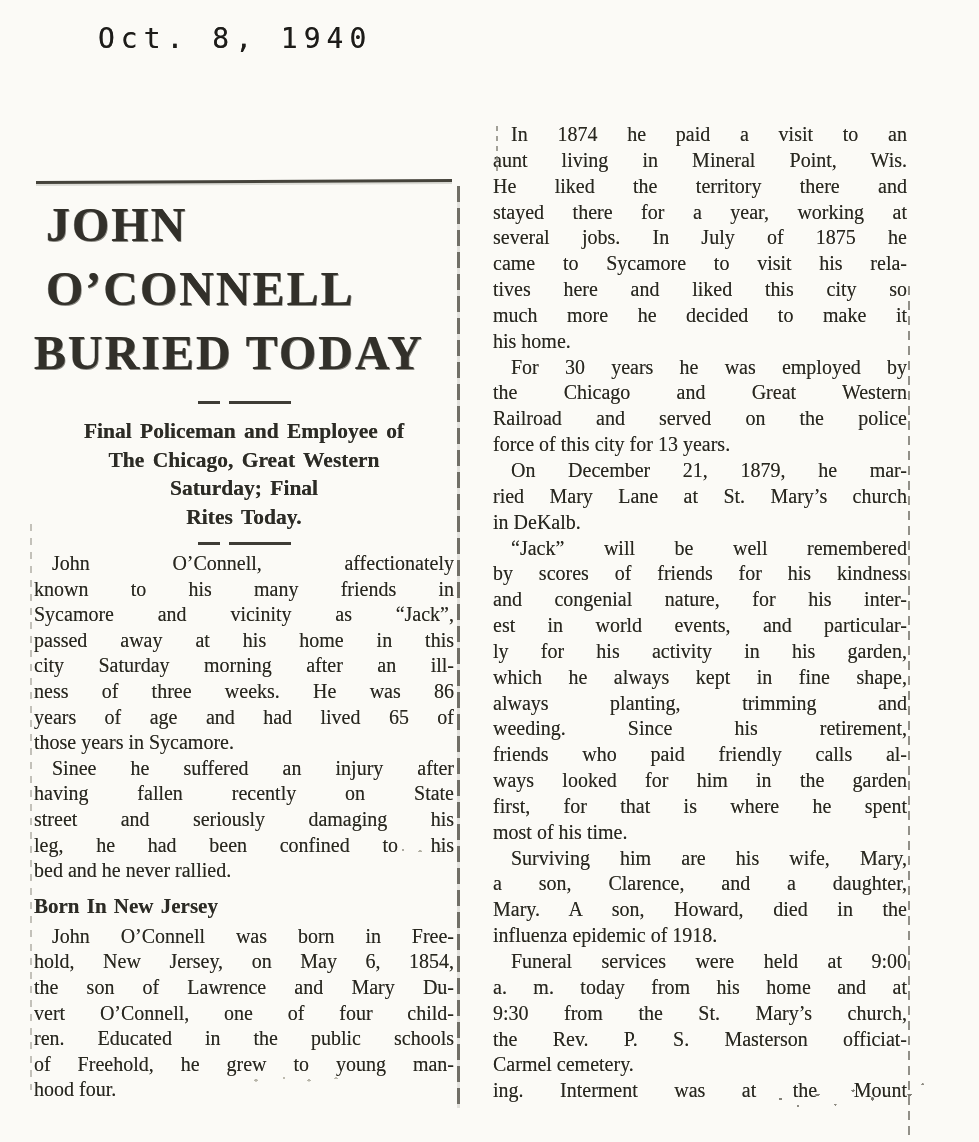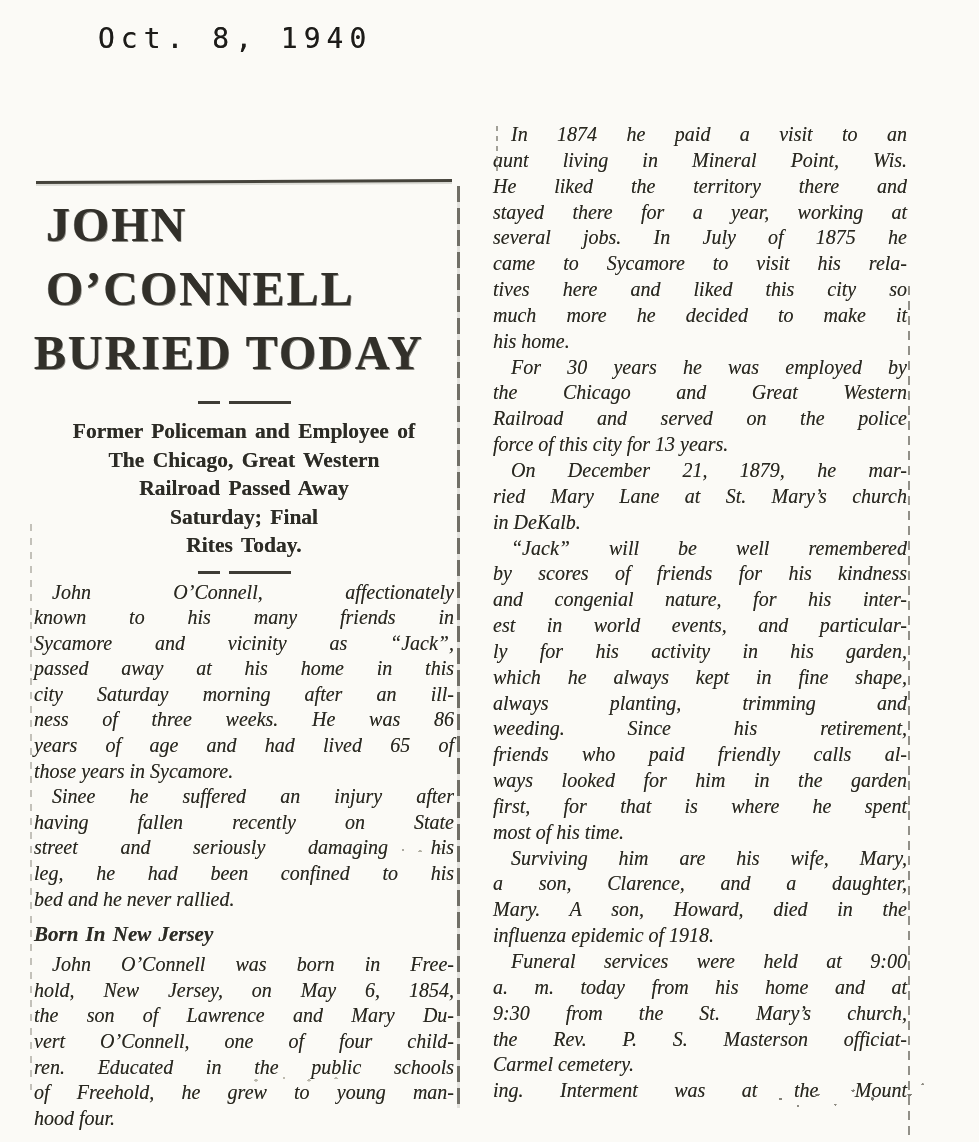--- a/index.html
+++ b/index.html
@@ -39,21 +39,21 @@
   .dash-rule .d-long{width:62px;height:3px;background:#3e3c35;}
   .dash-rule.r1{margin:16px 0 13px 0;}
   .dash-rule.r2{margin:11px 0 6px 0;}
   .subheadline{
     font-weight:bold;font-size:21.5px;line-height:28.5px;
     text-align:center;color:#2c2b25;word-spacing:3px;
     text-shadow:0 0 .6px rgba(45,43,37,.65);
   }
 
   
-  .body-col{font-size:20px;text-shadow:0 0 .5px rgba(45,43,35,.5);font-style:italic;}
+  .body-col{font-size:20px;text-shadow:0 0 .5px rgba(45,43,35,.5);}
   .col-left .body-col{line-height:25.6px;margin-top:0;}
   .col-right{
     position:absolute;left:493px;top:122px;width:414px;
     font-size:20px;line-height:25.85px;
     text-shadow:0 0 .5px rgba(45,43,35,.5);
   }
   .para{margin:0;}
   .line{text-align:justify;text-align-last:justify;}
   .line.first{padding-left:18px;}
   .line.last{text-align-last:left;}
@@ -128,23 +128,22 @@
 
     <div class="headline hl1">JOHN O’CONNELL</div>
     <div class="headline hl2">BURIED TODAY</div>
 
     <div class="dash-rule r1">
       <span class="d-short"></span>
       <span class="d-long"></span>
     </div>
 
     <div class="subheadline">
-        <div>Former Policeman and Employee of</div>
+        <div>Final Policeman and Employee of</div>
         <div>The Chicago, Great Western</div>
-        <div>Railroad Passed Away</div>
         <div>Saturday; Final</div>
         <div>Rites Today.</div>
       </div>
 
     <div class="dash-rule r2">
       <span class="d-short"></span>
       <span class="d-long"></span>
     </div>
 
     <div class="body-col">

